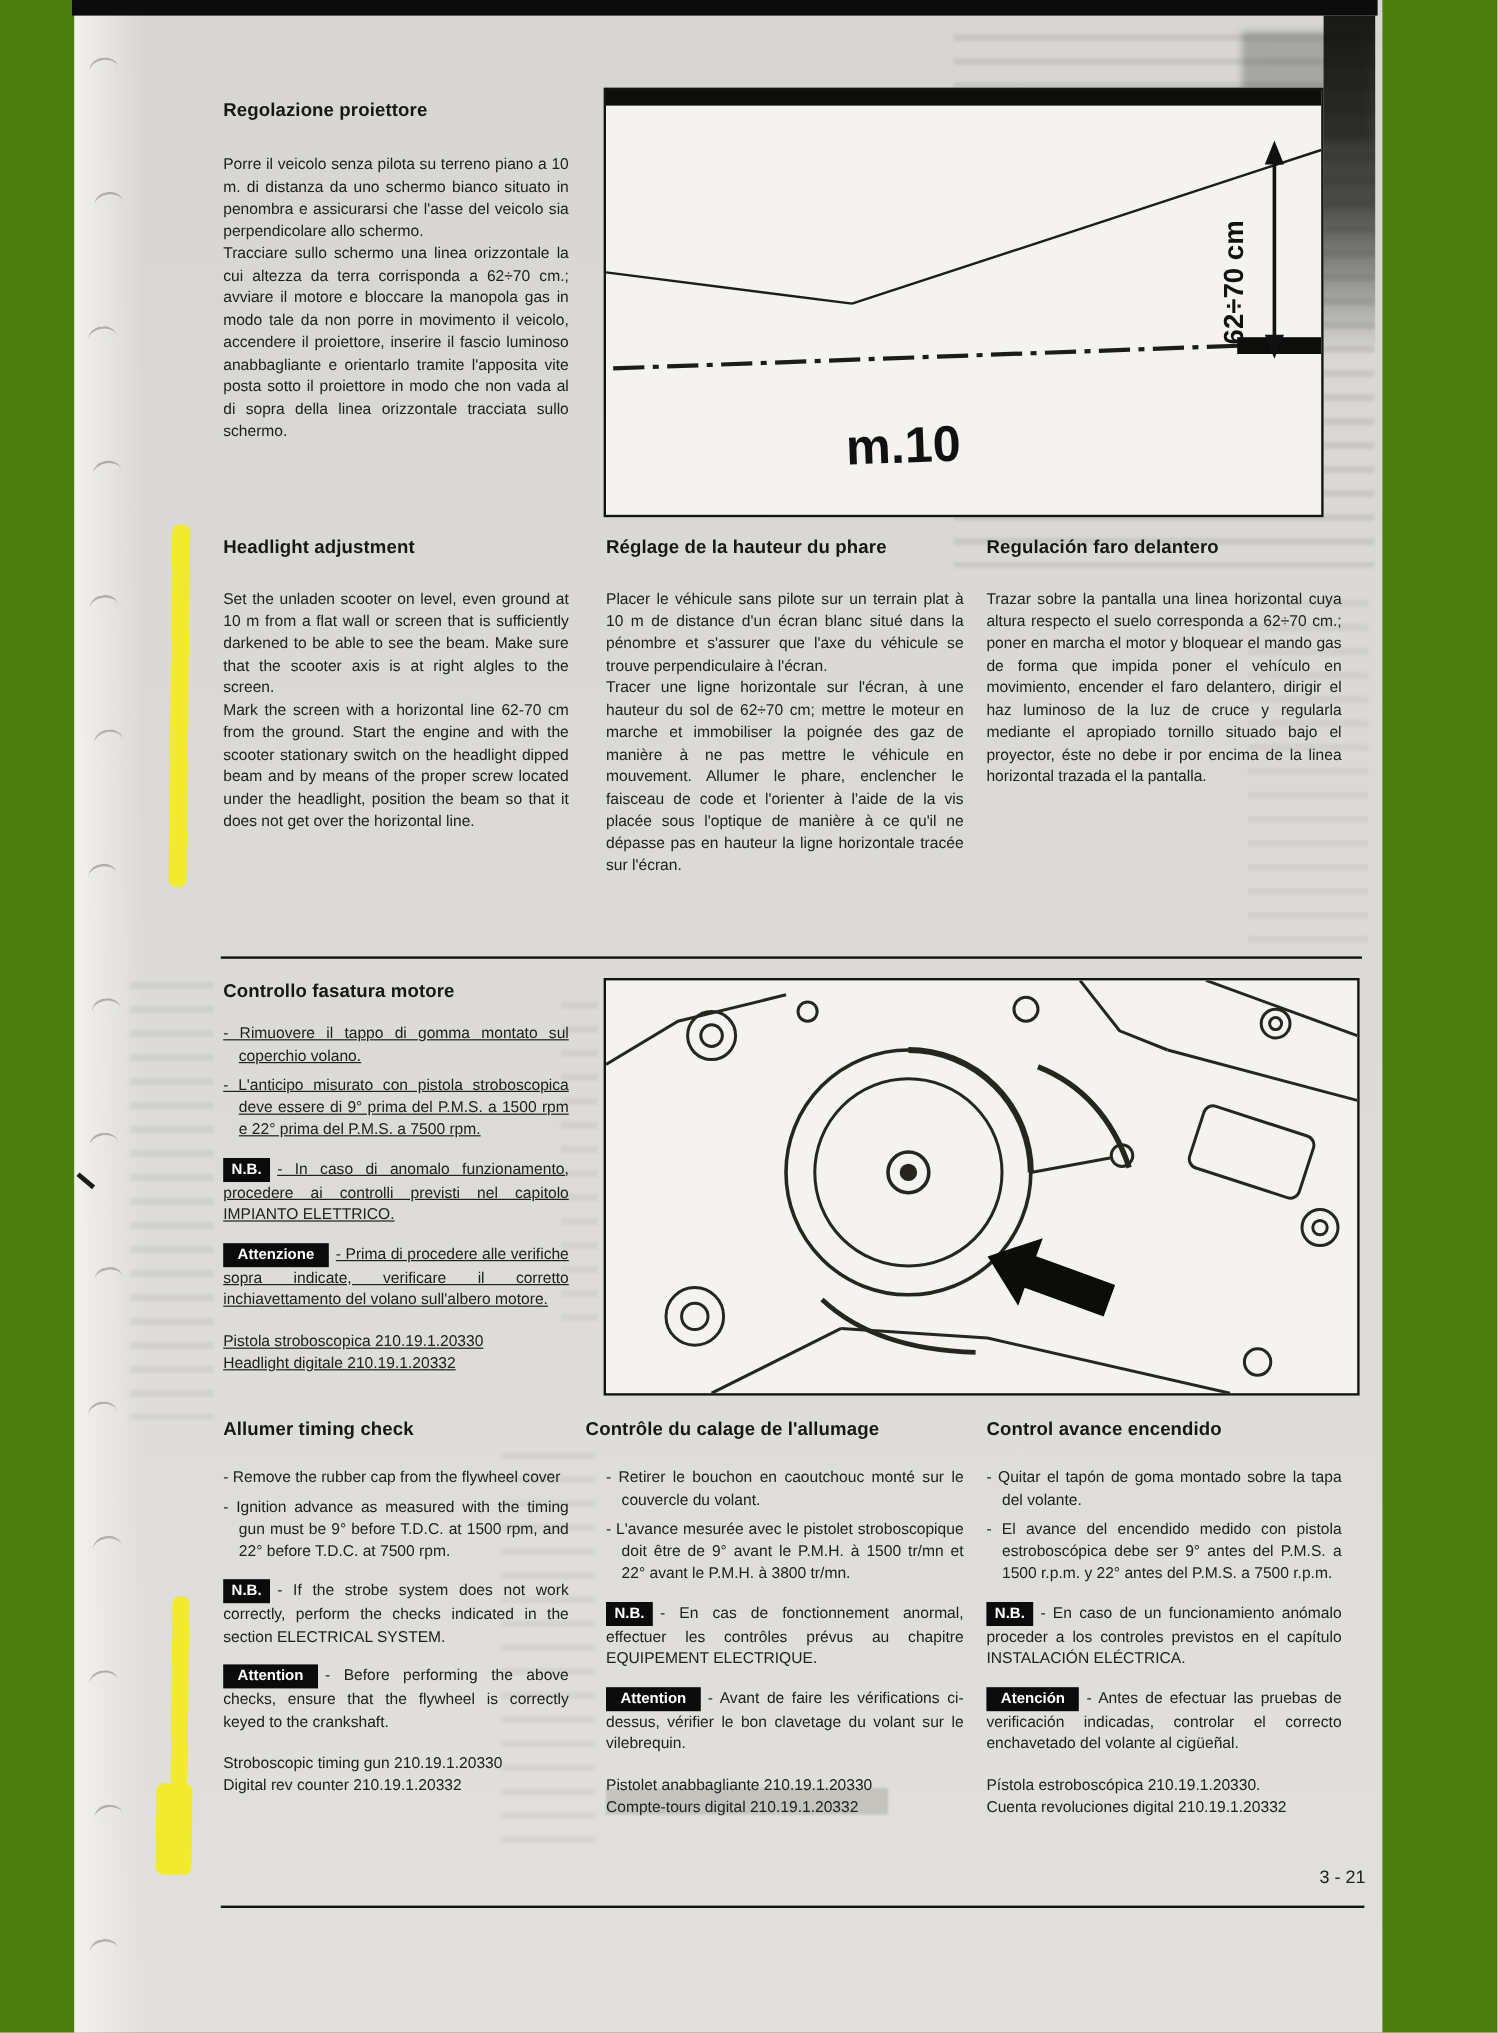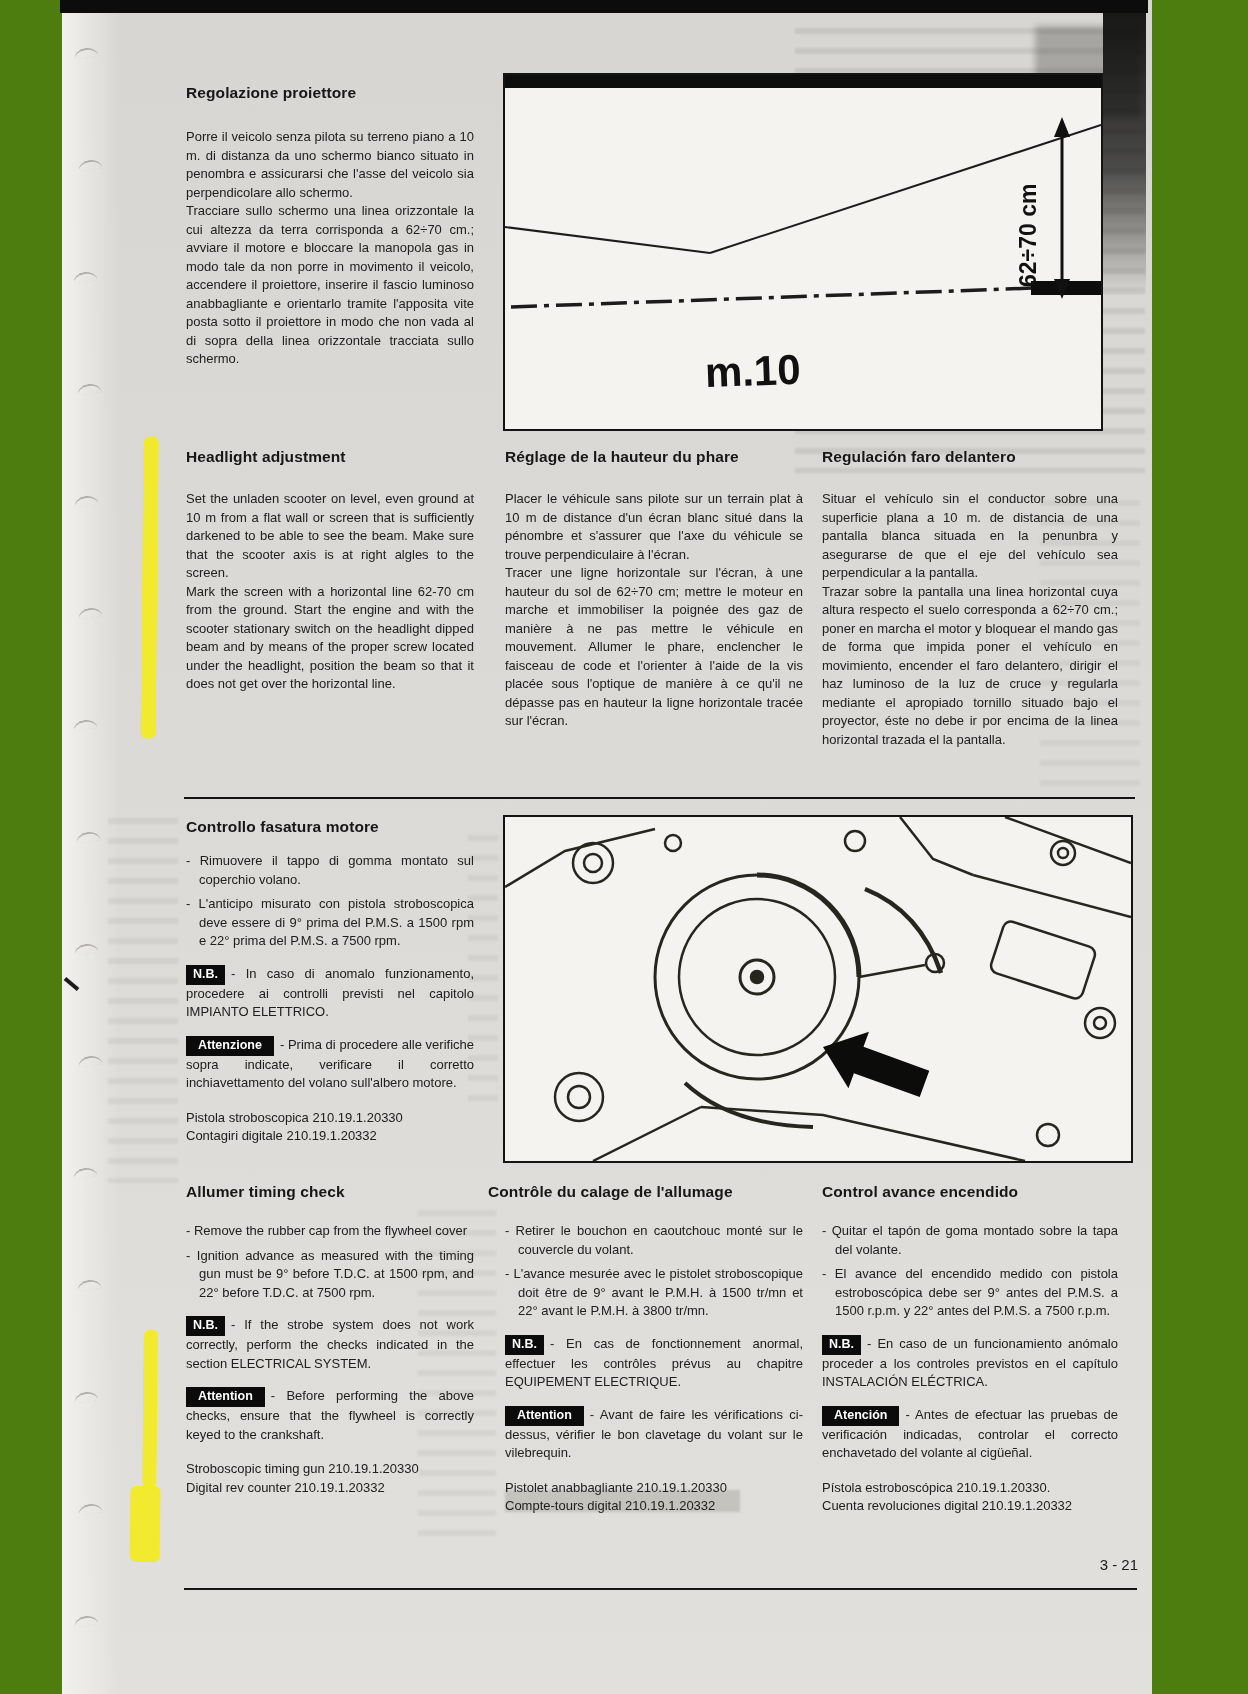--- a/index.html
+++ b/index.html
@@ -112,35 +112,34 @@
   </div>
 
   <h2 class="heading" style="left:505px; top:448px;">Réglage de la hauteur du phare</h2>
   <div class="textcol" style="left:505px; top:490px; width:298px;">
     <p>Placer le véhicule sans pilote sur un terrain plat à 10 m de distance d'un écran blanc situé dans la pénombre et s'assurer que l'axe du véhicule se trouve perpendiculaire à l'écran.</p>
     <p>Tracer une ligne horizontale sur l'écran, à une hauteur du sol de 62÷70 cm; mettre le moteur en marche et immobiliser la poignée des gaz de manière à ne pas mettre le véhicule en mouvement. Allumer le phare, enclencher le faisceau de code et l'orienter à l'aide de la vis placée sous l'optique de manière à ce qu'il ne dépasse pas en hauteur la ligne horizontale tracée sur l'écran.</p>
   </div>
 
   <h2 class="heading" style="left:822px; top:448px;">Regulación faro delantero</h2>
   <div class="textcol" style="left:822px; top:490px; width:296px;">
-    <p>Situar el vehículo sin el conductor sobre una superficie plana a 10 m. de distancia de una pantalla blanca situada en la penunbra y asegurarse de que el eje del vehículo sea perpendicular a la pantalla.</p>
     <p>Trazar sobre la pantalla una linea horizontal cuya altura respecto el suelo corresponda a 62÷70 cm.; poner en marcha el motor y bloquear el mando gas de forma que impida poner el vehículo en movimiento, encender el faro delantero, dirigir el haz luminoso de la luz de cruce y regularla mediante el apropiado tornillo situado bajo el proyector, éste no debe ir por encima de la linea horizontal trazada el la pantalla.</p>
   </div>
 
   <div class="divider" style="left:184px; top:797px; width:951px;"></div>
 
   <h2 class="heading" style="left:186px; top:818px;">Controllo fasatura motore</h2>
-  <div class="textcol t-body" style="left:186px; top:852px;">
+  <div class="textcol t-body" style="left:186px; top:852px;text-decoration:underline;">
     <p class="bullet">- Rimuovere il tappo di gomma montato sul coperchio volano.</p>
     <p class="bullet">- L'anticipo misurato con pistola stroboscopica deve essere di 9° prima del P.M.S. a 1500 rpm e 22° prima del P.M.S. a 7500 rpm.</p>
     <p class="note"><span class="blackbox">N.B.</span><span>- In caso di anomalo funzionamento, procedere ai controlli previsti nel capitolo IMPIANTO ELETTRICO.</span></p>
     <p class="note"><span class="blackbox warn">Attenzione</span><span>- Prima di procedere alle verifiche sopra indicate, verificare il corretto inchiavettamento del volano sull'albero motore.</span></p>
     <p class="tools">
       <span class="tool-line">Pistola stroboscopica 210.19.1.20330</span>
-      <span class="tool-line">Contagiri digitale 210.19.1.20332</span>
+      <span class="tool-line">Headlight digitale 210.19.1.20332</span>
     </p>
   </div>
 
   <div class="figure" style="left:503px; top:815px; width:630px; height:348px;">
     <svg width="626" height="344" viewBox="0 0 626 344">
       <g stroke="#26261f" fill="none" stroke-width="2.5">
         <circle cx="252" cy="160" r="102" stroke-width="3"></circle>
         <circle cx="252" cy="160" r="78"></circle>
         <circle cx="252" cy="160" r="17" stroke-width="3"></circle>
         <circle cx="252" cy="160" r="6" fill="#26261f"></circle>

